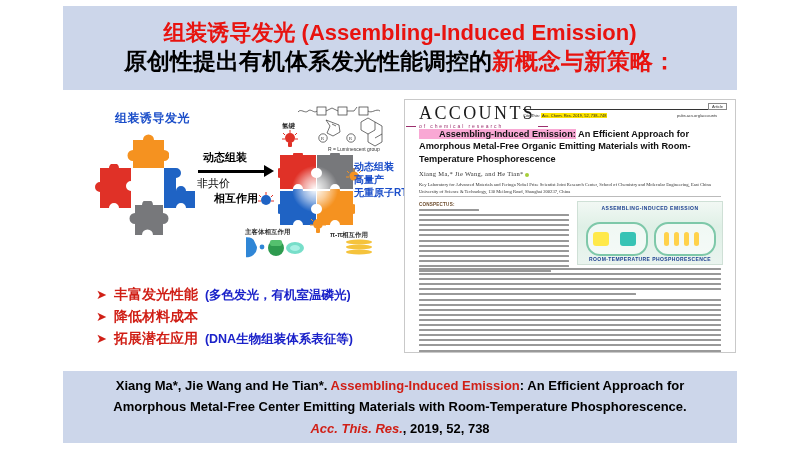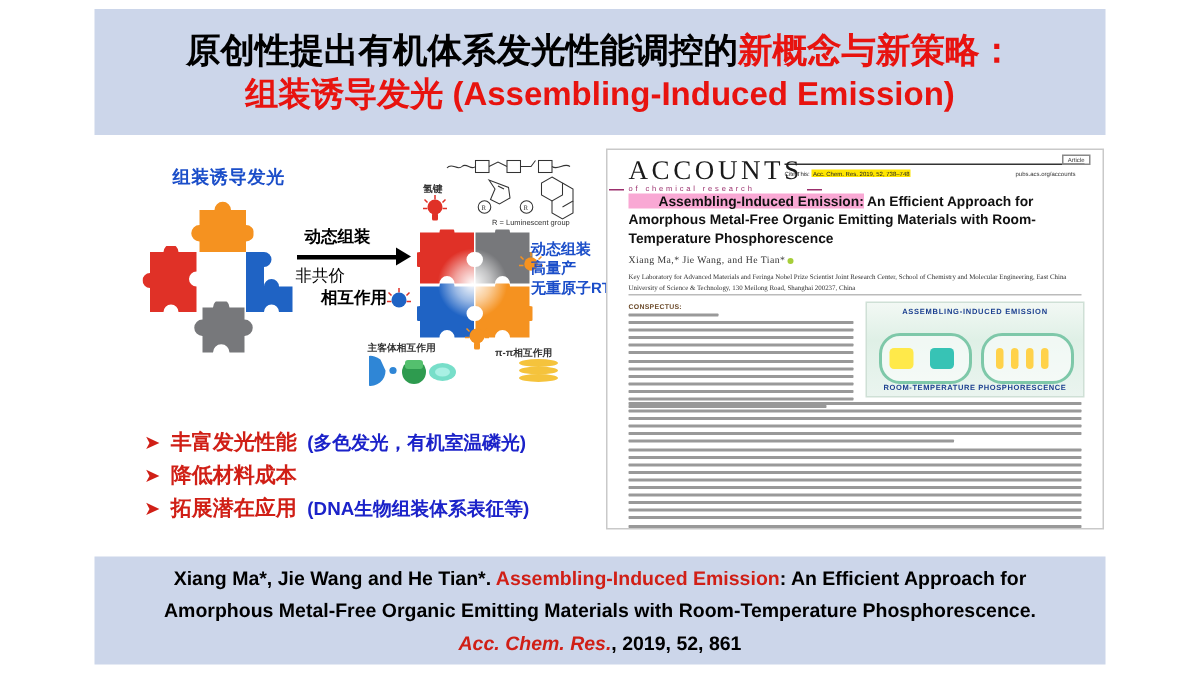--- a/index.html
+++ b/index.html
@@ -201,25 +201,25 @@
   .cite-line{
     font-weight:bold;font-size:13px;color:#000;line-height:1.62;white-space:nowrap;
   }
   .cite-red{color:#d01f16;}
   .cite-journal{color:#d01f16;font-style:italic;}
 </style>
 </head>
 <body>
 
 <div id="title-band">
+  <div class="title-line" id="title-line-2">
+    <span class="t-red">组装诱导发光 </span><span class="t-red">(Assembling-Induced Emission)</span>
+  </div>
   <div class="title-line">
     <span class="t-black">原创性提出有机体系发光性能调控的</span><span class="t-red">新概念与新策略：</span>
-  </div>
-  <div class="title-line" id="title-line-2">
-    <span class="t-red">组装诱导发光 </span><span class="t-red">(Assembling-Induced Emission)</span>
   </div>
 </div>
 
 <div id="diagram-panel">
 
   <div id="diagram-heading">组装诱导发光</div>
 
   <div class="pz" id="pz-orange-left">
     <svg width="44" height="40" viewBox="0 0 44 40">
         <path d="M8 6h10a5.5 5.5 0 0111 0h10v10a5.5 5.5 0 010 11v7H8v-7a5.5 5.5 0 010-11V6z" fill="#f59220"></path>
@@ -458,17 +458,17 @@
     <span class="bullet-arrow">➤</span>
     <span class="bullet-main">拓展潜在应用</span>
     <span class="bullet-paren">(DNA生物组装体系表征等)</span>
   </div>
 </div>
 
 <div id="citation-band">
   <div class="cite-line">
     <span>Xiang Ma*, Jie Wang and He Tian*. </span><span class="cite-red">Assembling-Induced Emission</span><span>: An Efficient Approach for</span>
   </div>
-  <div class="cite-line">Amorphous Metal-Free Organic Emitting Materials with Room-Temperature Phosphorescence.</div>
+  <div class="cite-line">Amorphous Metal-Free Center Emitting Materials with Room-Temperature Phosphorescence.</div>
   <div class="cite-line">
-    <span class="cite-journal">Acc. Chem. Res.</span><span>, 2019, 52, 861</span>
+    <span class="cite-journal">Acc. This. Res.</span><span>, 2019, 52, 738</span>
   </div>
 </div>
 
 </body></html>

